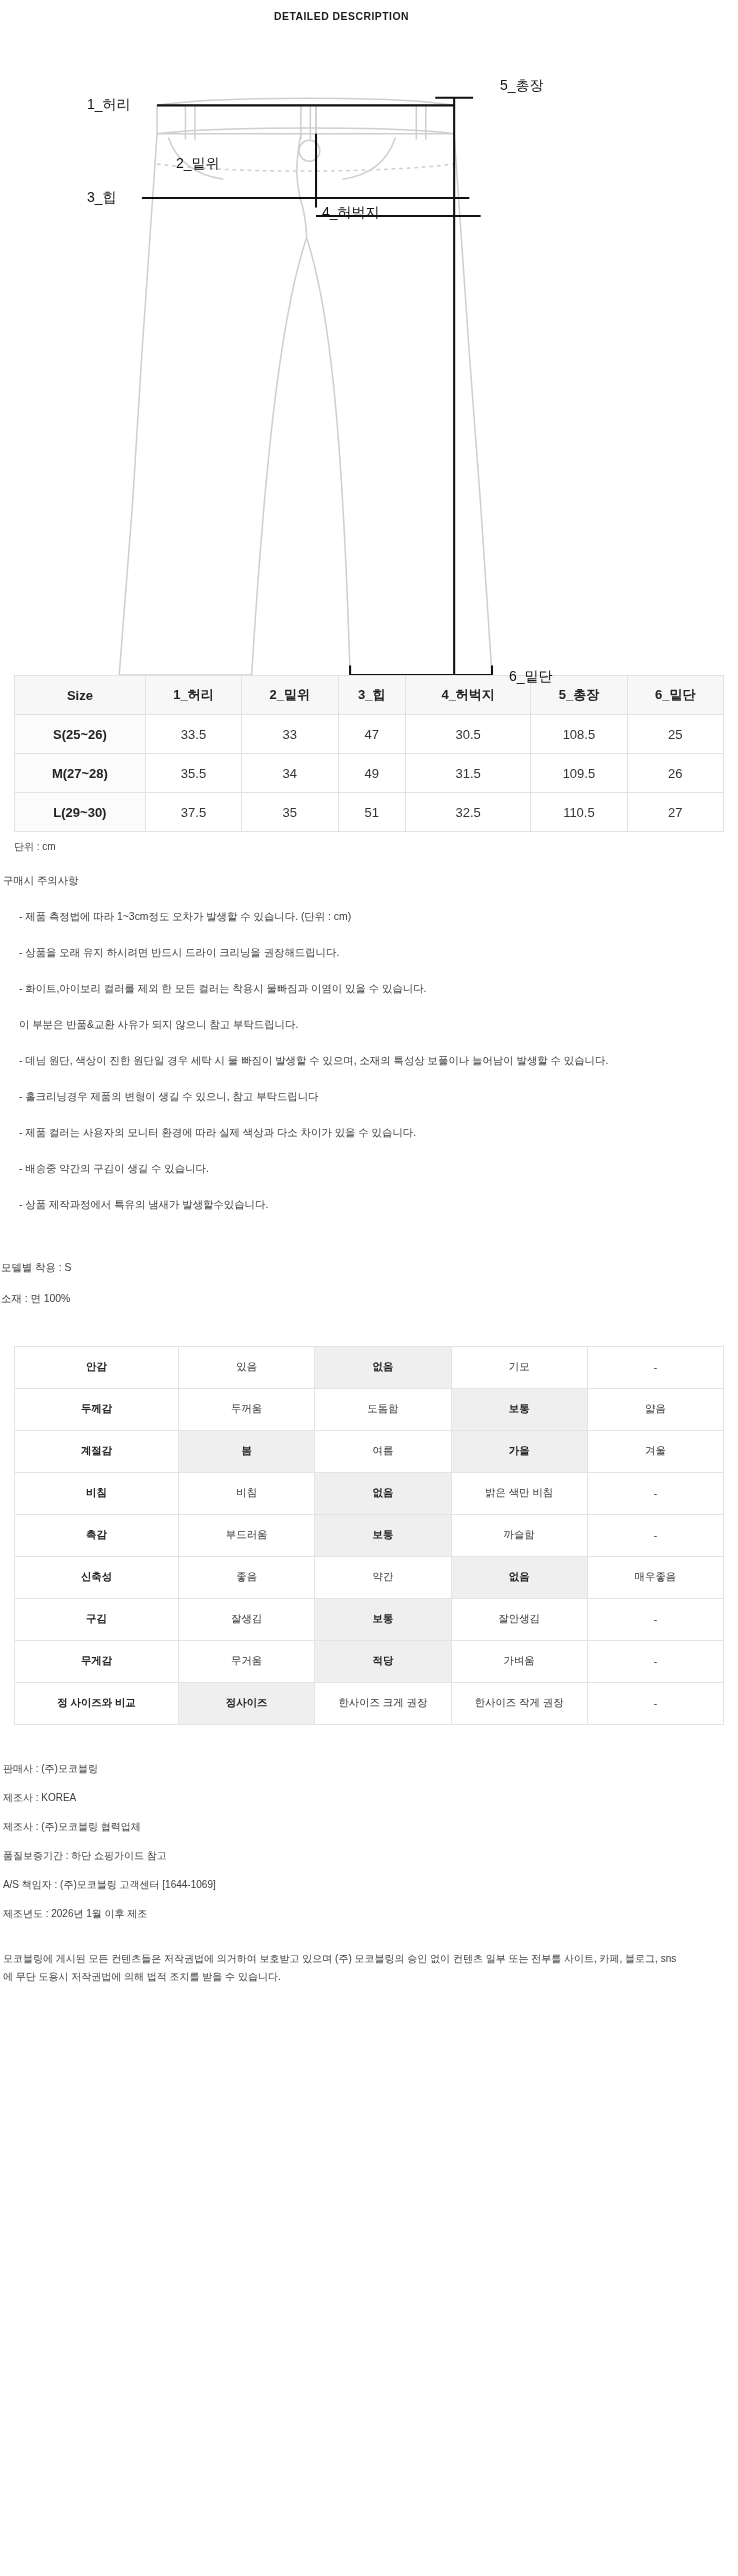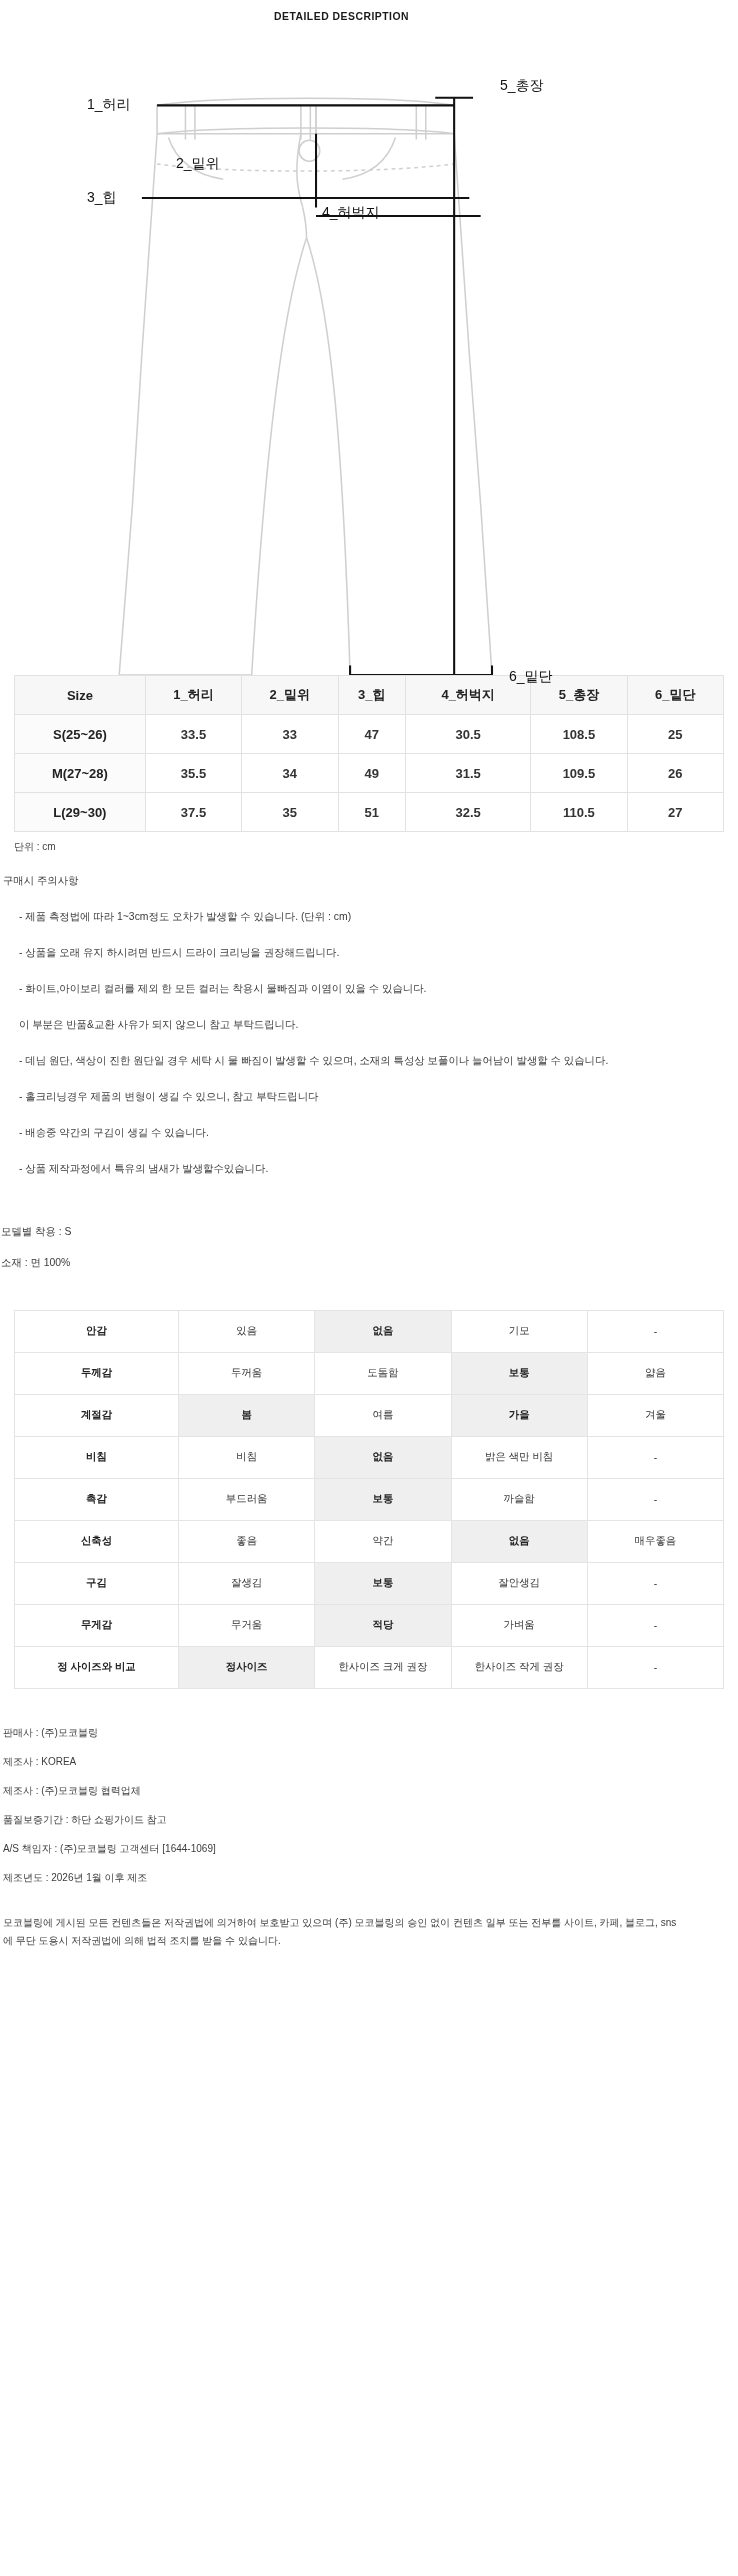--- a/index.html
+++ b/index.html
@@ -49,21 +49,21 @@
   table.size-table {
     border-collapse: collapse;
     width: 710px;
     font-size: 13px;
     color: #333;
   }
   table.size-table th, table.size-table td {
     border: 0.9px solid #e2e2e2;
     text-align: center;
     height: 36px;
-    font-weight: bold;
+    font-weight: normal;
   }
   table.size-table thead th {
     background: #f7f7f7;
     font-weight: bold;
     color: #222;
   }
   table.size-table tbody td:first-child {
     font-weight: bold;
     background: #fbfbfb;
     color: #222;
@@ -249,20 +249,21 @@
 
   <div class="content">
     <div class="notice">
       <div class="head">구매시 주의사항</div>
       <p>- 제품 측정법에 따라 1~3cm정도 오차가 발생할 수 있습니다. (단위 : cm)</p>
       <p>- 상품을 오래 유지 하시려면 반드시 드라이 크리닝을 권장해드립니다.</p>
       <p>- 화이트,아이보리 컬러를 제외 한 모든 컬러는 착용시 물빠짐과 이염이 있을 수 있습니다.</p>
       <p>이 부분은 반품&amp;교환 사유가 되지 않으니 참고 부탁드립니다.</p>
       <p>- 데님 원단, 색상이 진한 원단일 경우 세탁 시 물 빠짐이 발생할 수 있으며, 소재의 특성상 보풀이나 늘어남이 발생할 수 있습니다.</p>
       <p>- 홀크리닝경우 제품의 변형이 생길 수 있으니, 참고 부탁드립니다</p>
+      <p>- 제품 컬러는 사용자의 모니터 환경에 따라 실제 색상과 다소 차이가 있을 수 있습니다.</p>
       <p>- 배송중 약간의 구김이 생길 수 있습니다.</p>
       <p>- 상품 제작과정에서 특유의 냄새가 발생할수있습니다.</p>
     </div>
 
     <div class="model-info">
       <p>모델별 착용 : S</p>
       <p>소재 : 면 100%</p>
     </div>
   </div>
 

